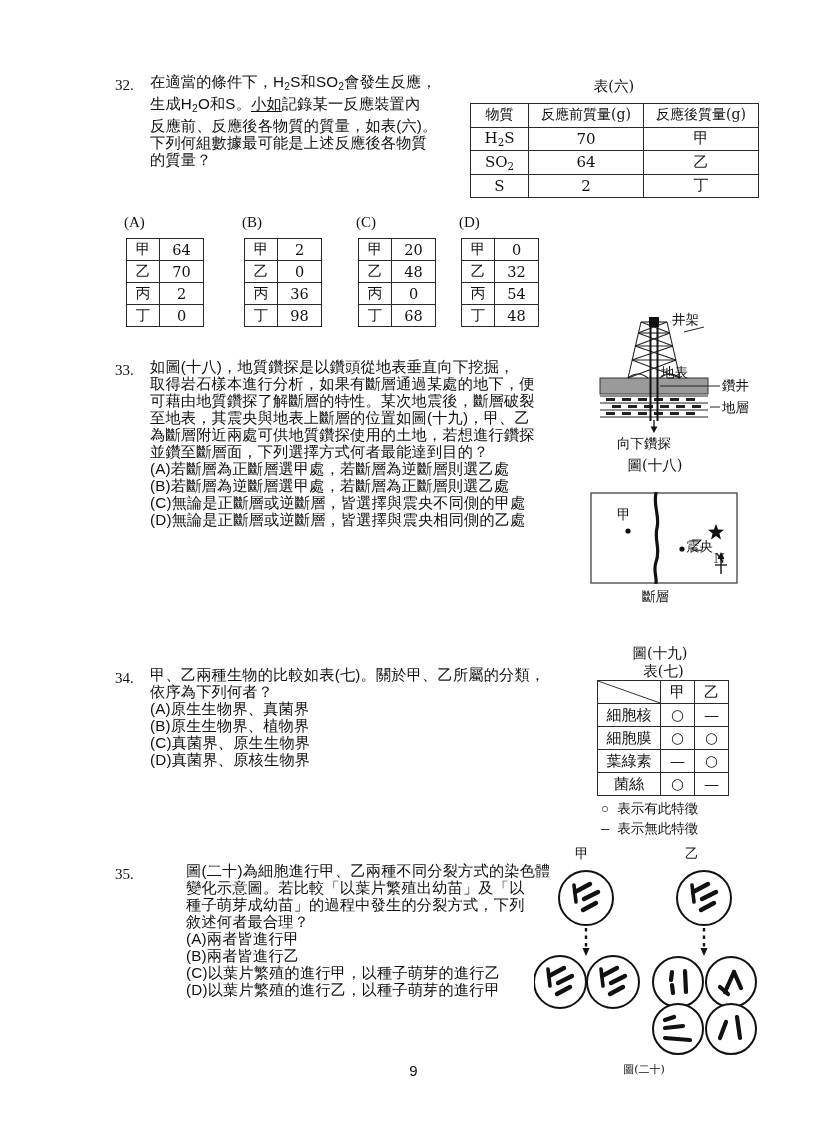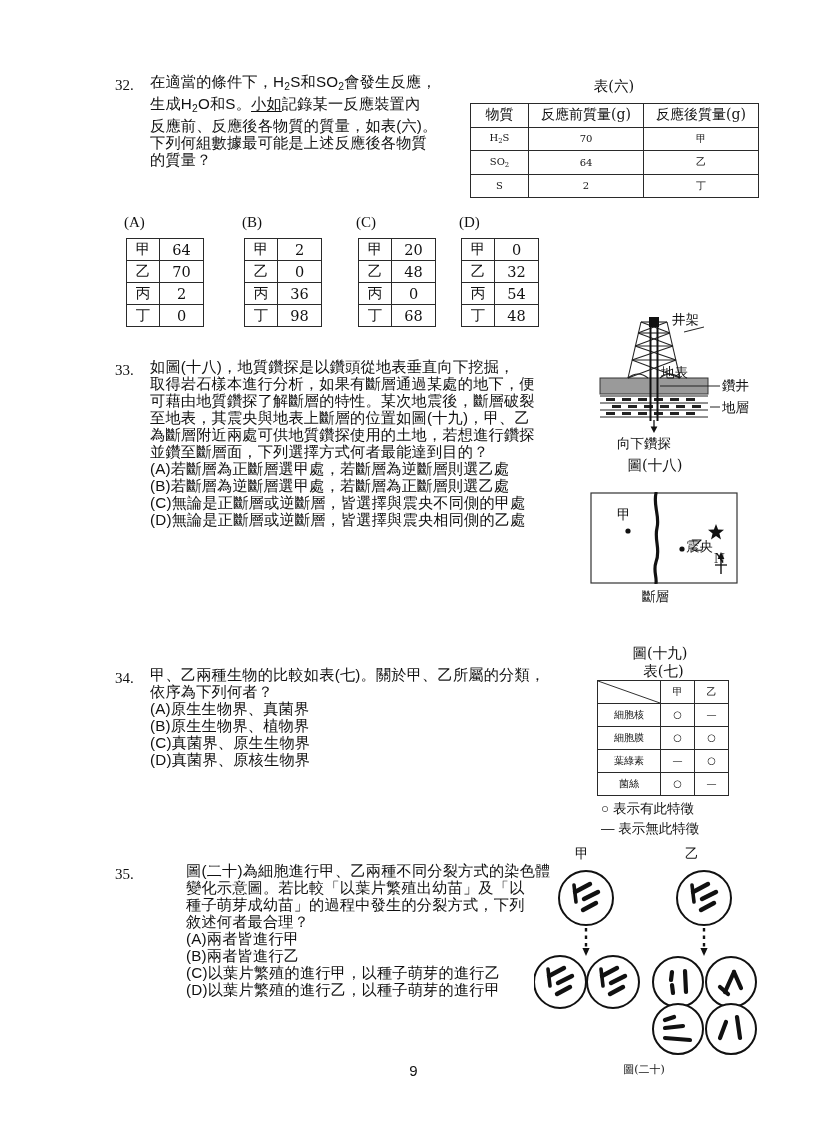--- a/index.html
+++ b/index.html
@@ -39,36 +39,36 @@
 
   .caption {
     position: absolute;
     font-size: 14.5px;
     text-align: center;
     font-family: "DejaVu Serif", "Liberation Serif", serif;
   }
   .smalllabel {
     position: absolute;
     font-size: 13.5px;
-    font-family: Liberation Sans, sans-serif;
+    font-family: Liberation Mono, monospace;
     white-space: nowrap;
   }
 
   
   table.grid {
     border-collapse: collapse;
     position: absolute;
     font-family: "DejaVu Serif", "Liberation Serif", serif;
   }
   table.grid td, table.grid th {
     border: 1px solid #2a2a2a;
     text-align: center;
     font-weight: normal;
     padding: 0;
-    font-size: 10px;
+    font-size: 15px;
   }
 
   
   #table-six { left: 470px; top: 103px; }
   #table-six td { height: 23.5px; }
   #table-six .c0 { width: 58px; }
   #table-six .c1 { width: 115px; }
   #table-six .c2 { width: 115px; }
   #table-six thead td { font-size: 14px; }
 

